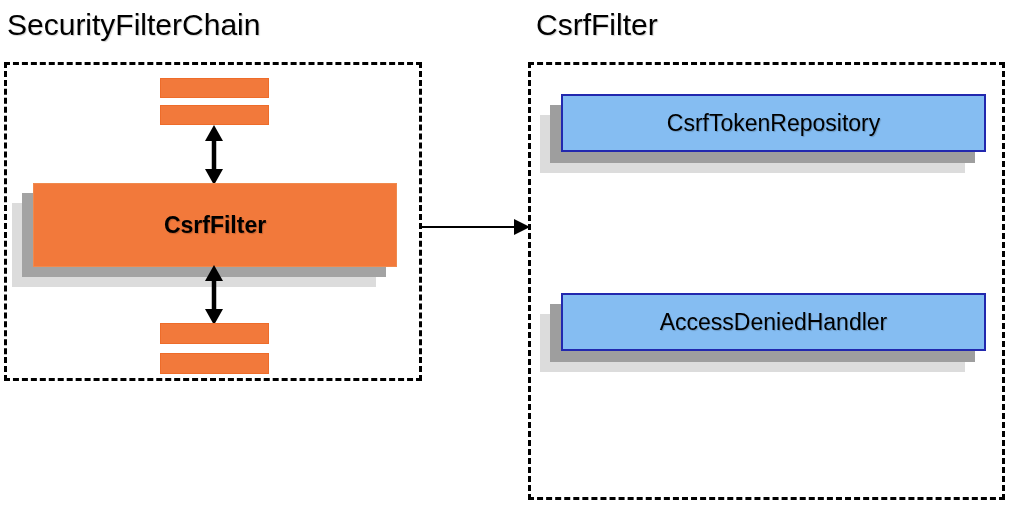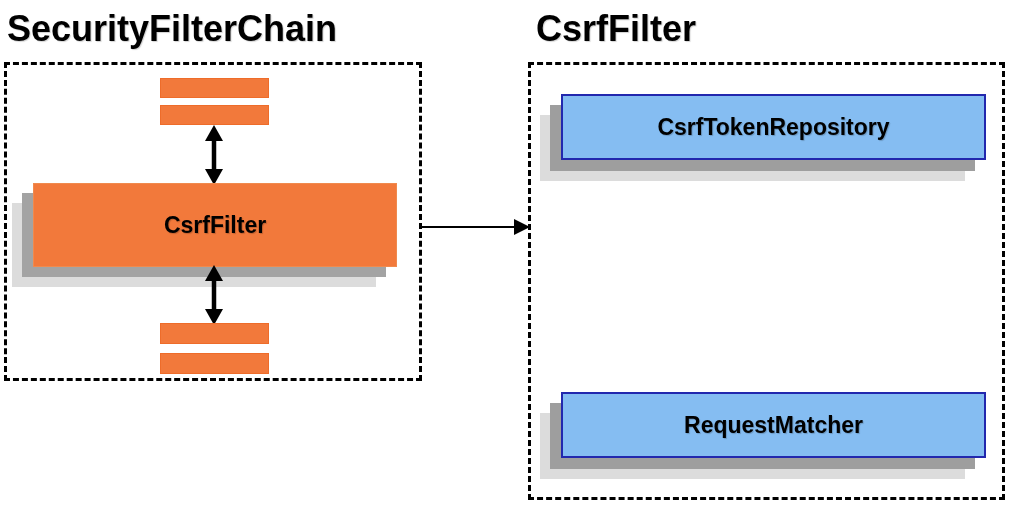--- a/index.html
+++ b/index.html
@@ -7,22 +7,22 @@
     position: relative;
     width: 1010px;
     height: 505px;
     background: #ffffff;
     font-family: "Liberation Sans", sans-serif;
     color: #000;
     overflow: hidden;
   }
   .title {
     position: absolute;
-    font-size: 36px;
-    font-weight: bold;
+    font-size: 30px;
+    font-weight: normal;
     white-space: nowrap;
     text-shadow: 1px 1px 1px rgba(0,0,0,0.18);
   }
   .title-left  { left: 7px;  top: 8px; }
   .title-right { left: 536px; top: 8px; }
 
   .panel {
     position: absolute;
     border: 3px dashed #000;
     box-sizing: border-box;
@@ -65,30 +65,30 @@
   .varrow { position: absolute; width: 40px; height: 60px; }
   .varrow-top    { left: 187px; top: 60px; }
   .varrow-bottom { left: 187px; top: 200px; }
 
   .harrow { position: absolute; left: 419px; top: 216px; width: 112px; height: 22px; }
 
   .component {
     position: absolute;
     left: 30px;
     width: 425px;
-    height: 66px;
+    height: 58px;
     background: #85bdf2;
     border: 2px solid #2228ae;
     box-sizing: border-box;
     box-shadow: -11px 11px 0 #9e9e9e, -21px 21px 0 #dcdcdc;
     display: flex;
     align-items: center;
     justify-content: center;
     font-size: 23px;
-    font-weight: bold;
+    font-weight: normal;
     text-shadow: 1px 1px 1px rgba(0,0,0,0.2);
   }
   .component-1 { top: 29px; }
   .component-2 { top: 128px; }
   .component-3 { top: 228px; }
   .component-4 { top: 327px; }
 </style>
 </head>
 <body>
 
@@ -128,19 +128,19 @@
     <polygon points="95,3 95,19 111,11" fill="#000"></polygon>
   </svg>
 
   <div class="panel panel-right">
 
     <div class="component component-1">
       <span>CsrfTokenRepository</span>
     </div>
 
 
+    <div class="component component-3">
+      <span>AccessDeniedHandler</span>
+    </div>
 
-    <div class="component component-4">
-      <span>RequestMatcher</span>
-    </div>
   </div>
 
 </div>
 
 </body></html>

